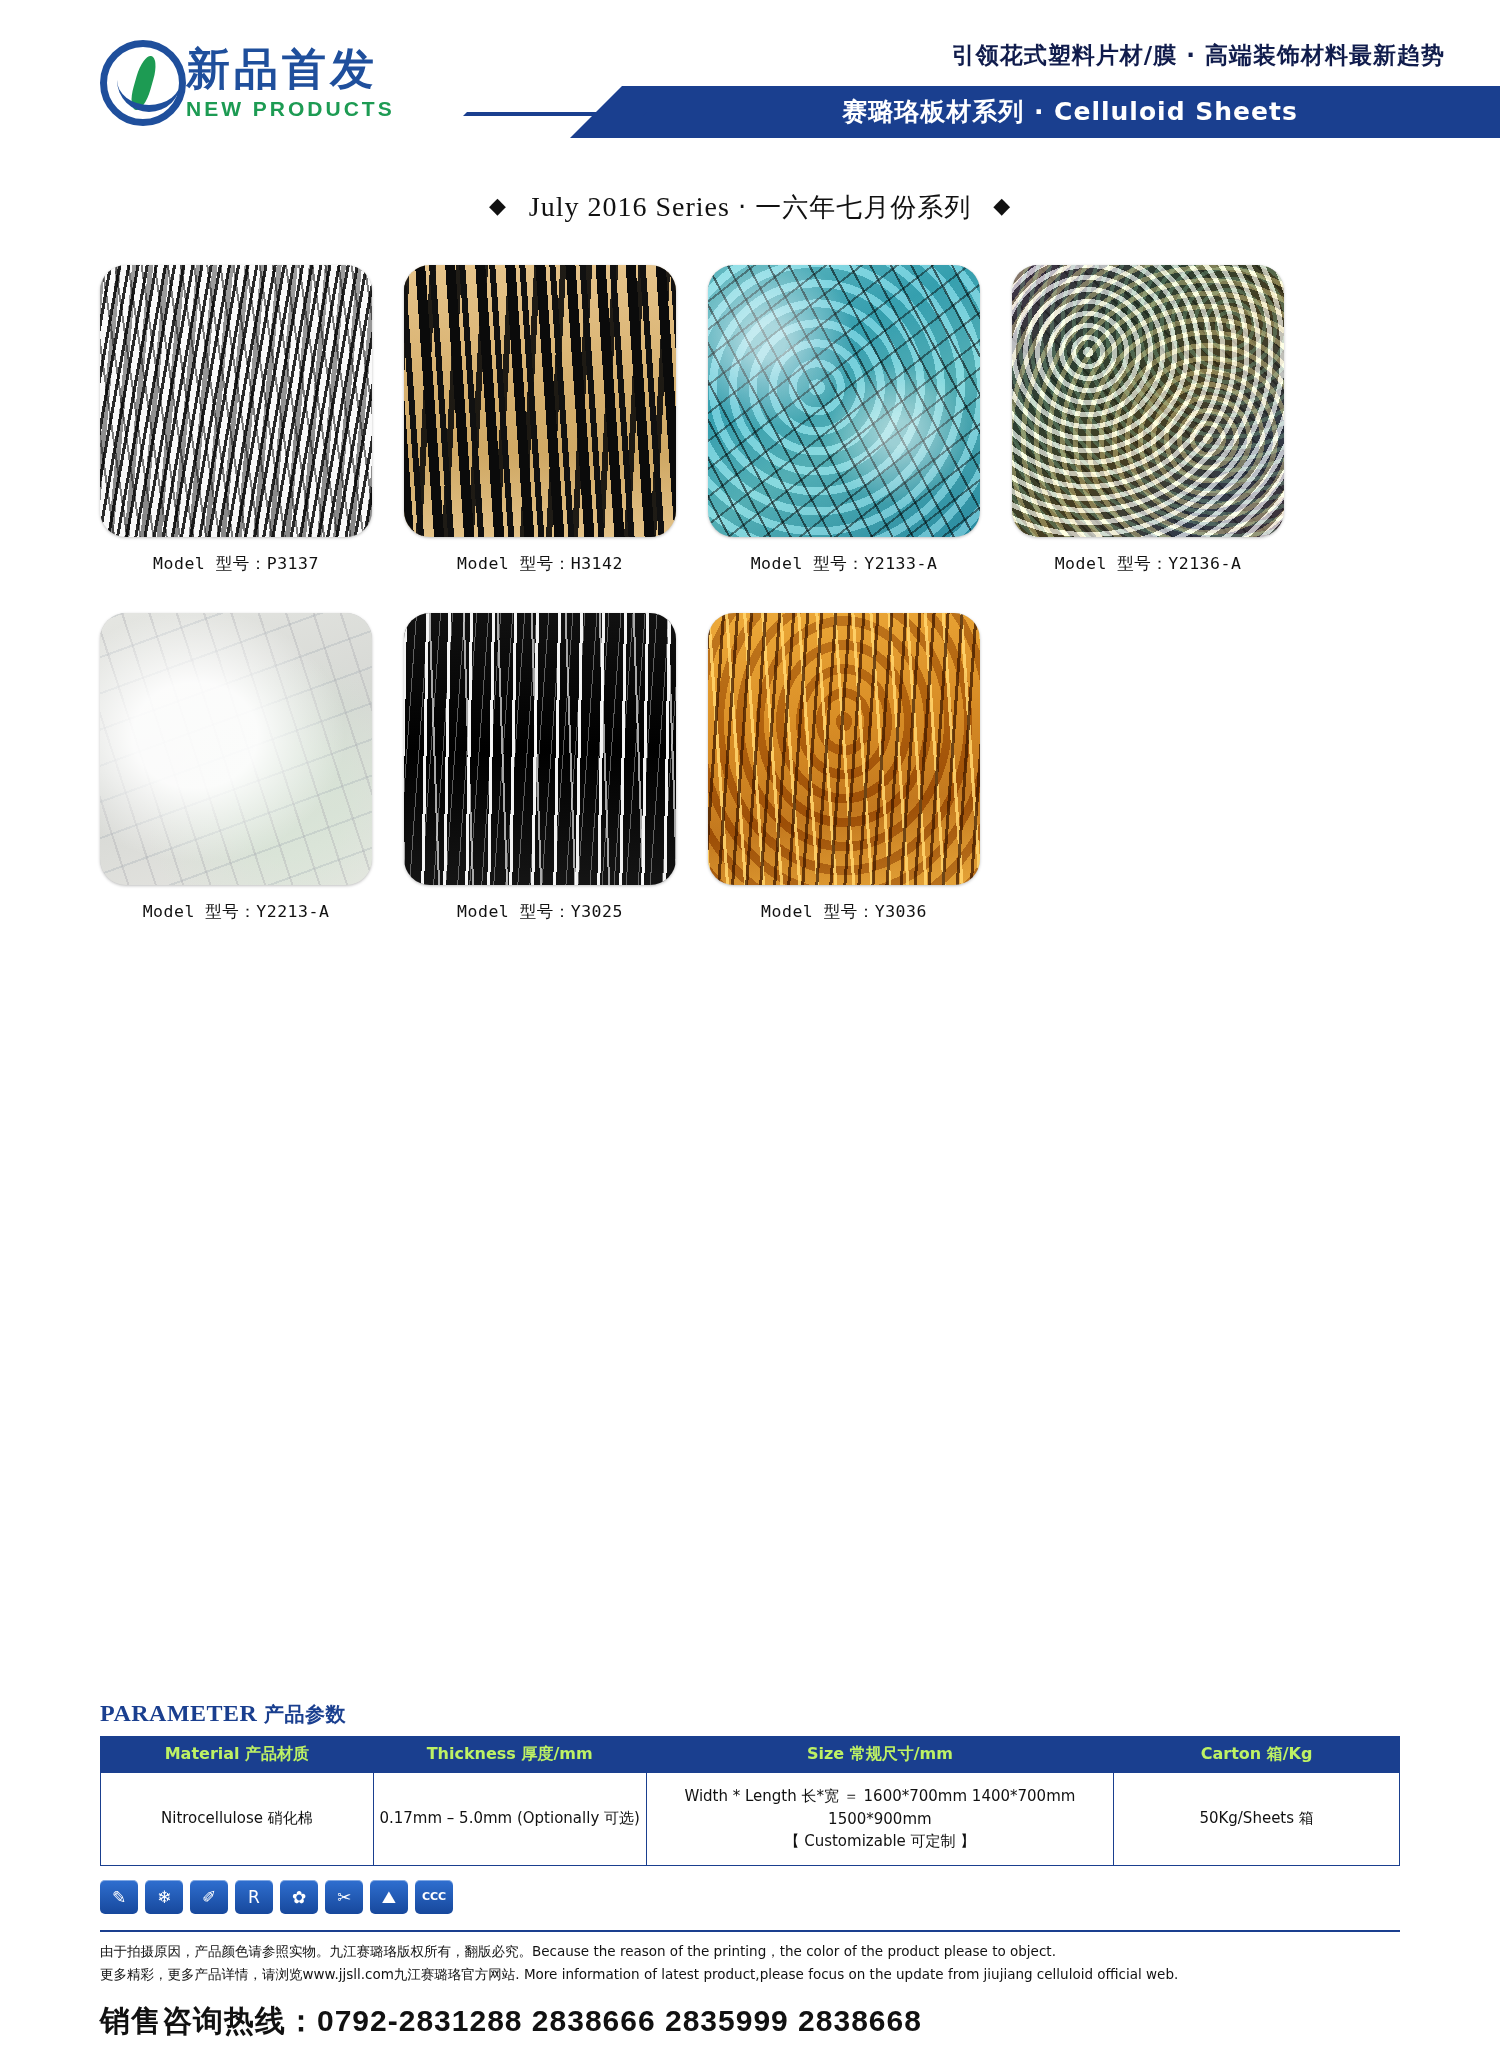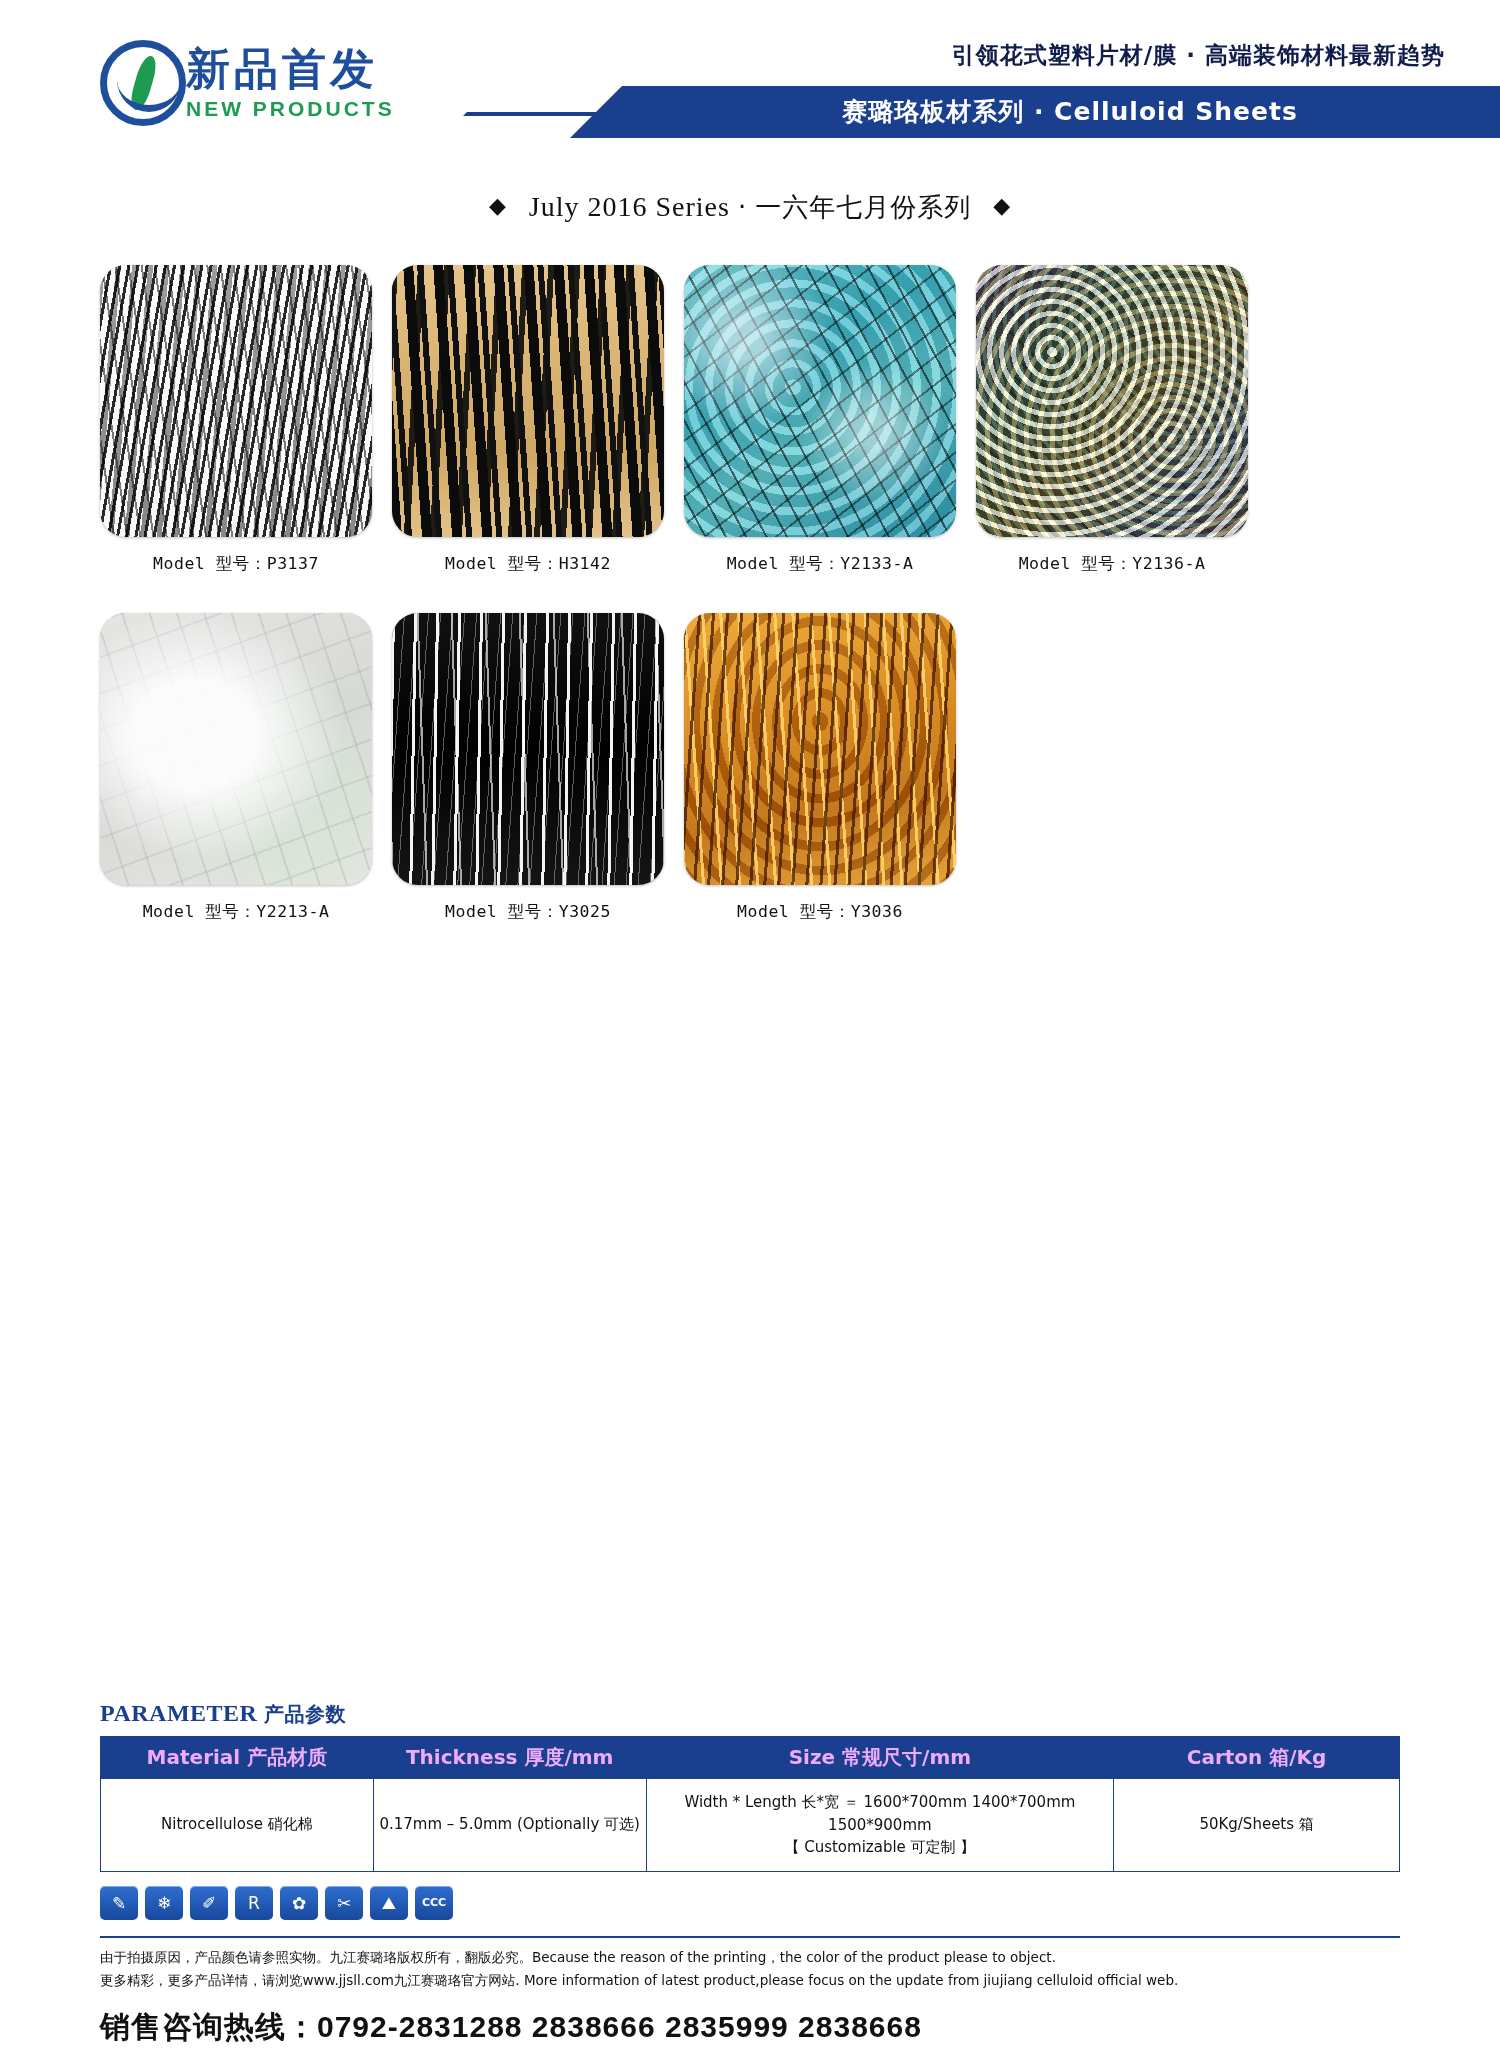--- a/index.html
+++ b/index.html
@@ -136,21 +136,21 @@
   }
 
   
   .grid{
     margin-top:40px;
     padding:0 100px;
     box-sizing:border-box;
   }
   .row{
     display:flex;
-    gap:20px;
+    gap:32px;
     margin-bottom:38px;
   }
   .cell{ width:272px; }
   .swatch{
     width:272px;height:272px;
     border-radius:26px;
     overflow:hidden;
     position:relative;
     background:#ccc;
     box-shadow:0 1px 3px rgba(0,0,0,.25);
@@ -262,23 +262,23 @@
     margin-bottom:8px;
   }
   .param-title .cn{font-family:"DejaVu Sans",sans-serif;font-size:20px;font-weight:bold;}
   table.param{
     width:100%;
     border-collapse:collapse;
     table-layout:fixed;
   }
   table.param th{
     background:#1a3f8f;
-    color:#f0abfc;
-    font-family:"DejaVu Sans", sans-serif;
-    font-size:20px;
+    color:#bef264;
+    font-family:"DejaVu Sans", sans-serif;
+    font-size:16px;
     font-weight:bold;
     padding:7px 4px;
     border:1px solid #1a3f8f;
     text-align:center;
     white-space:nowrap;
   }
   table.param td{
     border:1px solid #1a3f8f;
     text-align:center;
     font-family:"DejaVu Sans", sans-serif;

